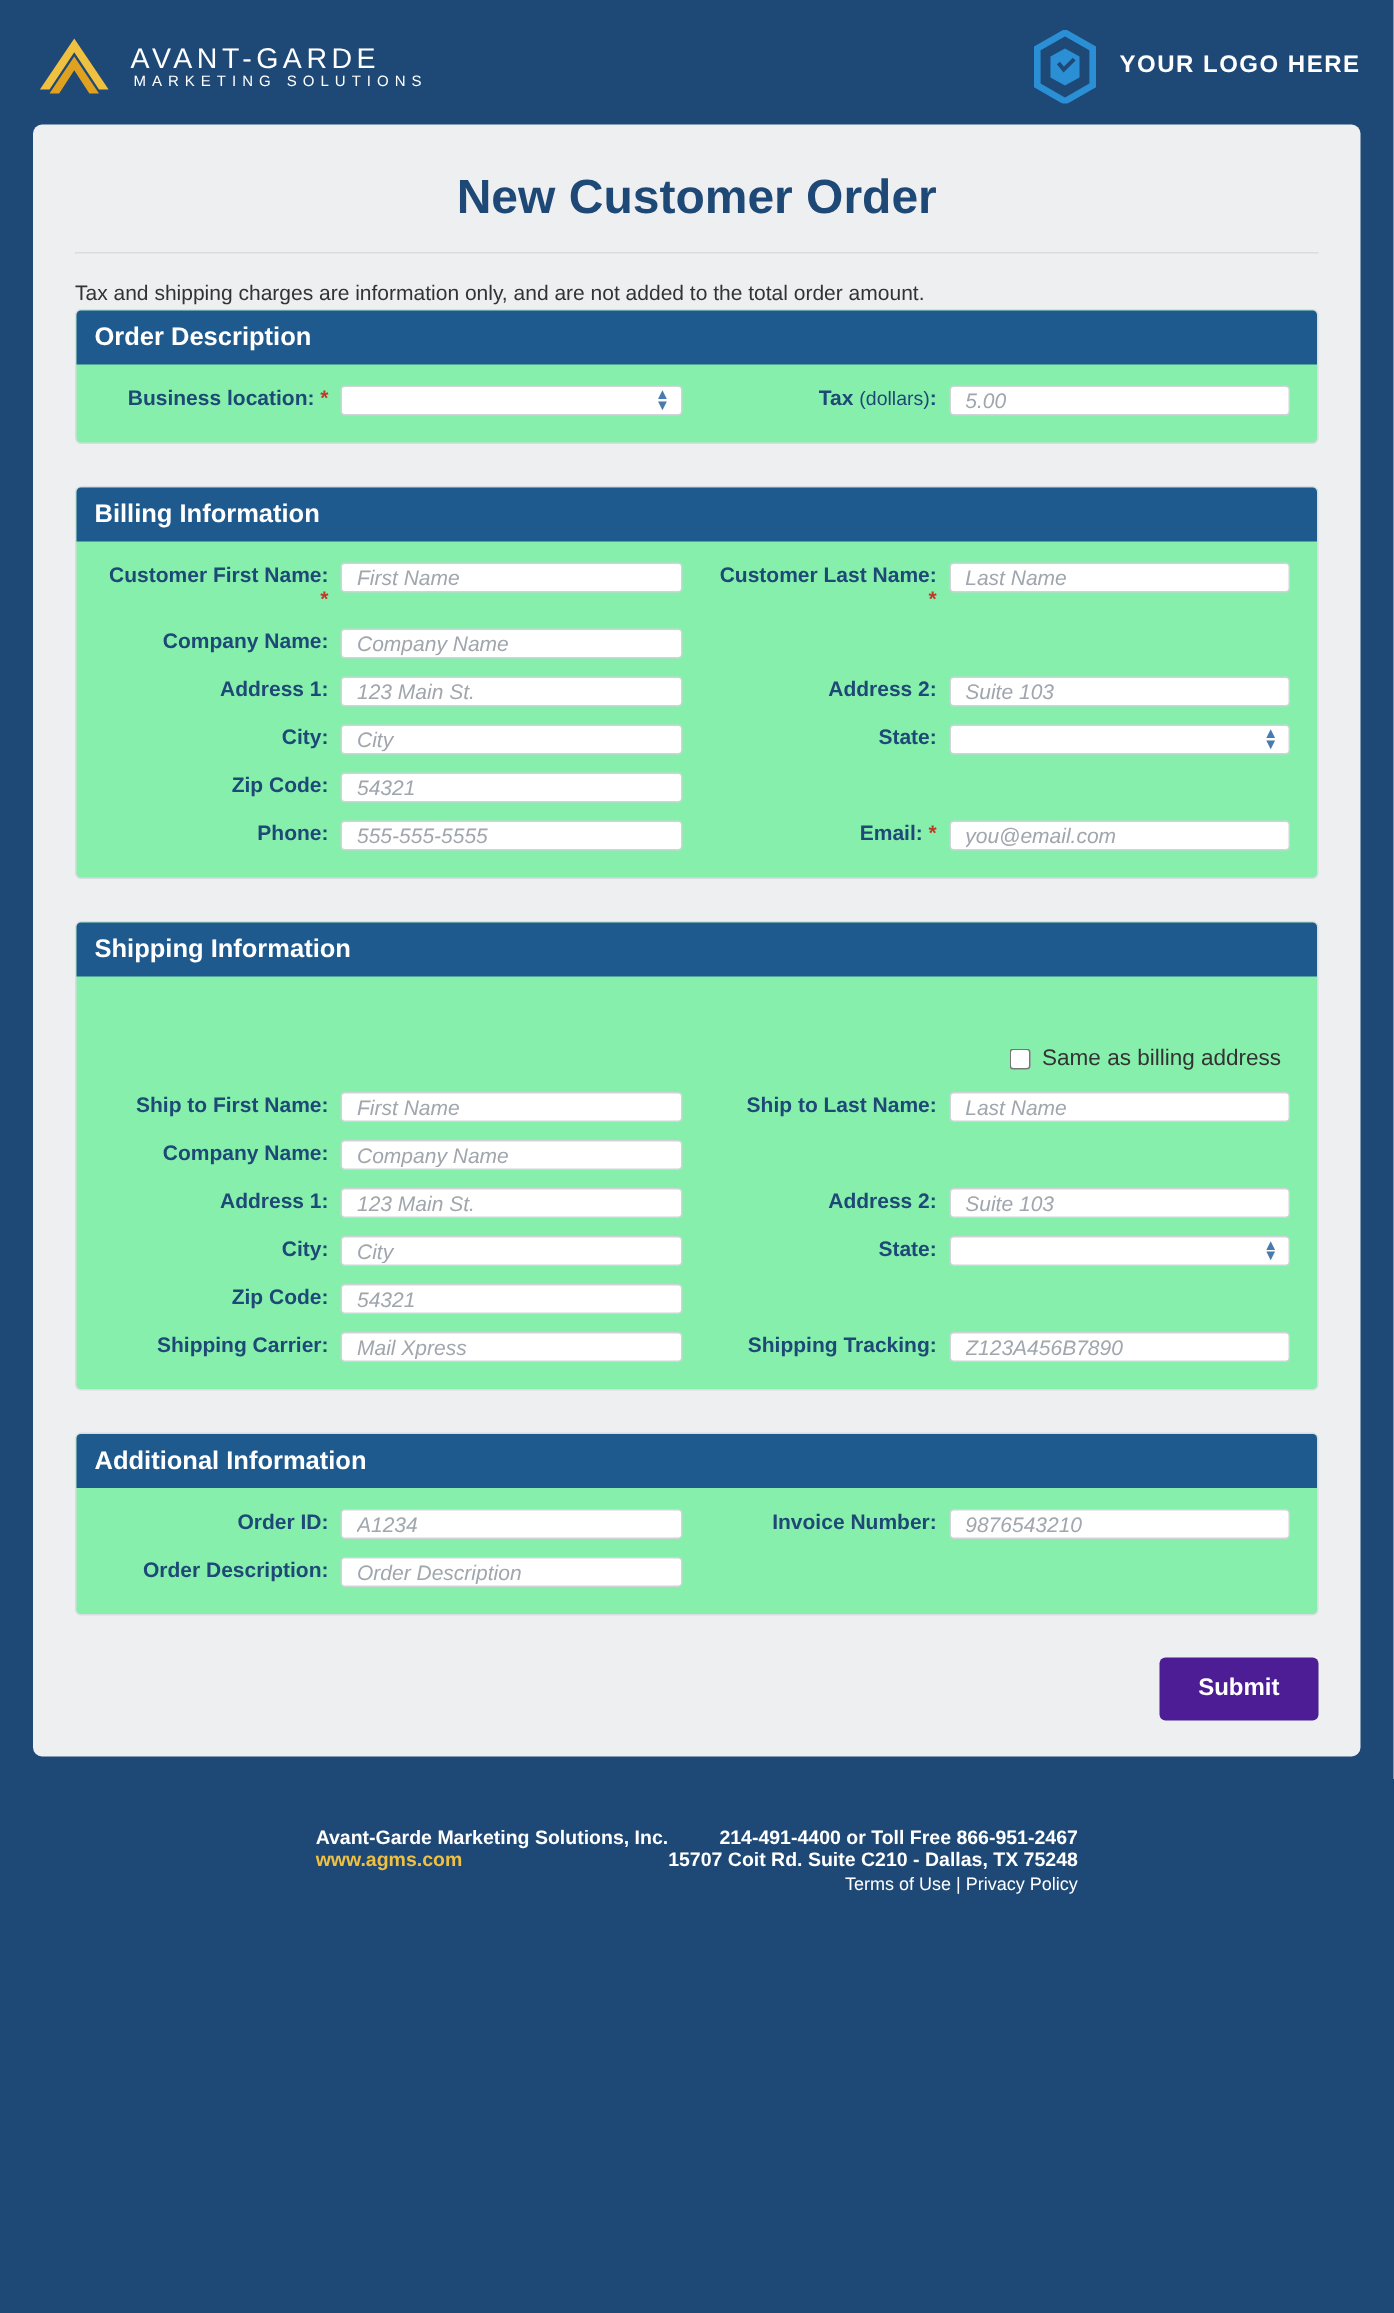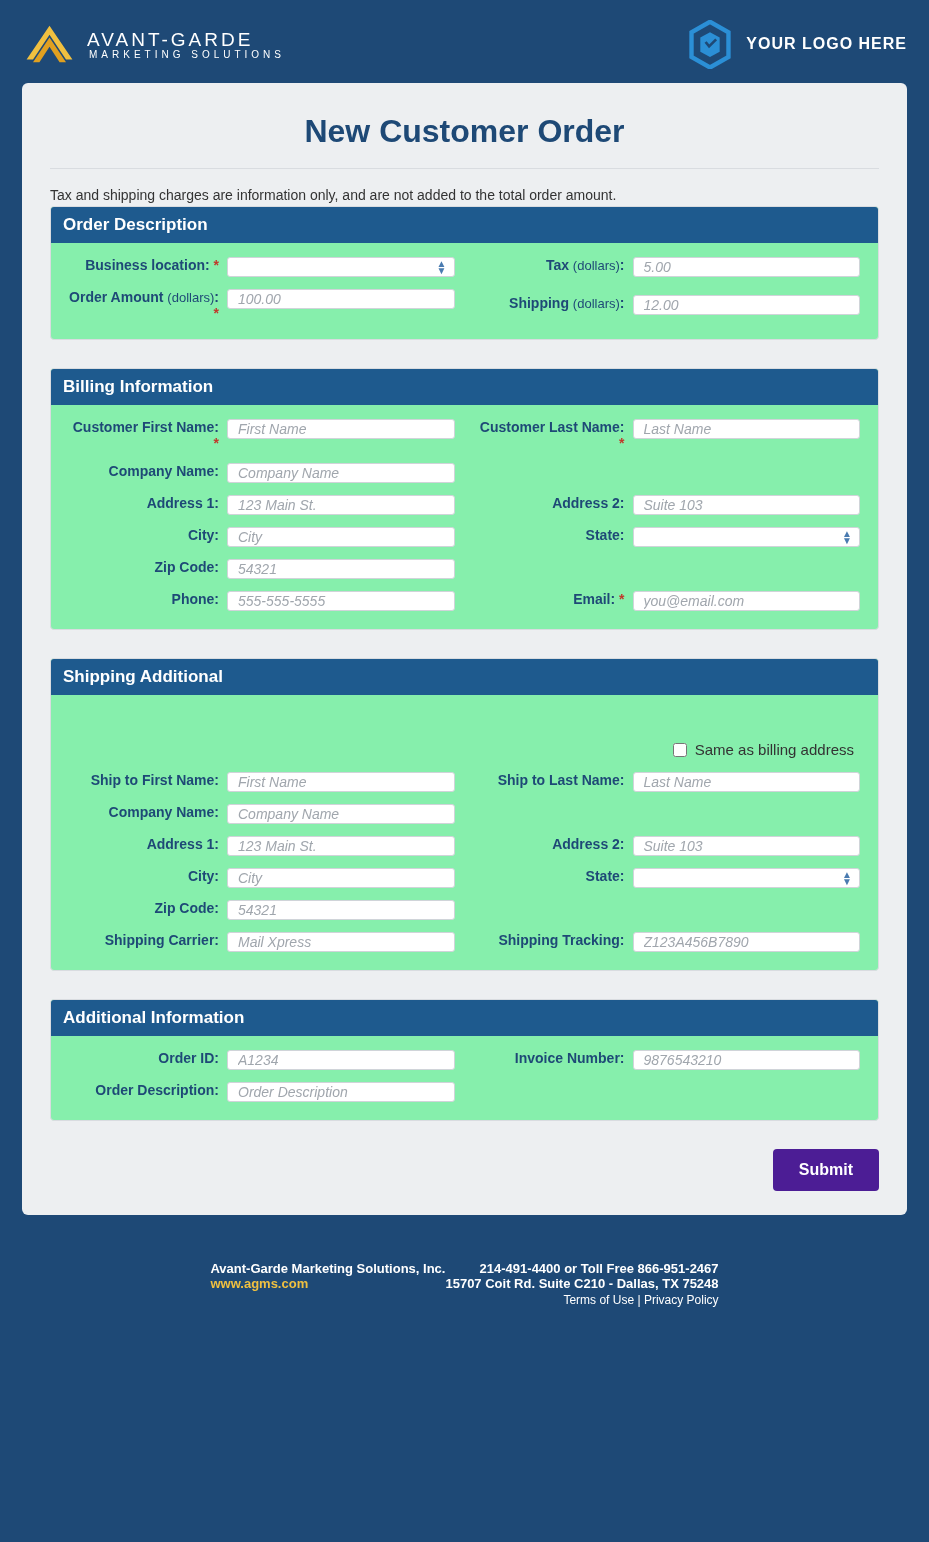--- a/index.html
+++ b/index.html
@@ -91,30 +91,20 @@
             <div class="select-wrap">
                 <select class="select"></select>
                 <span class="select-arrows">▲<br>▼</span>
               </div>
           </div>
           <div class="field half">
             <span class="label"><span>Tax</span> <span class="paren">(dollars)</span><b>:</b></span>
             <input class="input" placeholder="5.00" style="">
           </div>
         </div>
-        <div class="row">
-          <div class="field half">
-            <span class="label"><span>Order Amount</span> <span class="paren">(dollars)</span><b>:</b> <span class="req">*</span></span>
-            <input class="input" placeholder="100.00" style="">
-          </div>
-          <div class="field half">
-            <span class="label"><span>Shipping</span> <span class="paren">(dollars)</span><b>:</b></span>
-            <input class="input" placeholder="12.00" style="">
-          </div>
-        </div>
       </div>
     </div>
 
     <div class="section">
       <div class="section-head">Billing Information</div>
       <div class="section-body">
         <div class="row">
           <div class="field half">
               <span class="label"><span>Customer First Name:</span> <span class="req">*</span></span>
               <input class="input" placeholder="First Name" style="">
@@ -168,21 +158,21 @@
             </div>
           <div class="field half">
               <span class="label"><span>Email:</span> <span class="req">*</span></span>
               <input class="input" placeholder="you@email.com" style="">
             </div>
         </div>
       </div>
     </div>
 
     <div class="section">
-      <div class="section-head">Shipping Additional</div>
+      <div class="section-head">Shipping Information</div>
       <div class="section-body">
         <div class="checkbox-row">
           <input type="checkbox" style="">
           <label>Same as billing address</label>
         </div>
         <div class="row">
           <div class="field half">
               <span class="label">Ship to First Name:</span>
               <input class="input" placeholder="First Name" style="">
             </div>

